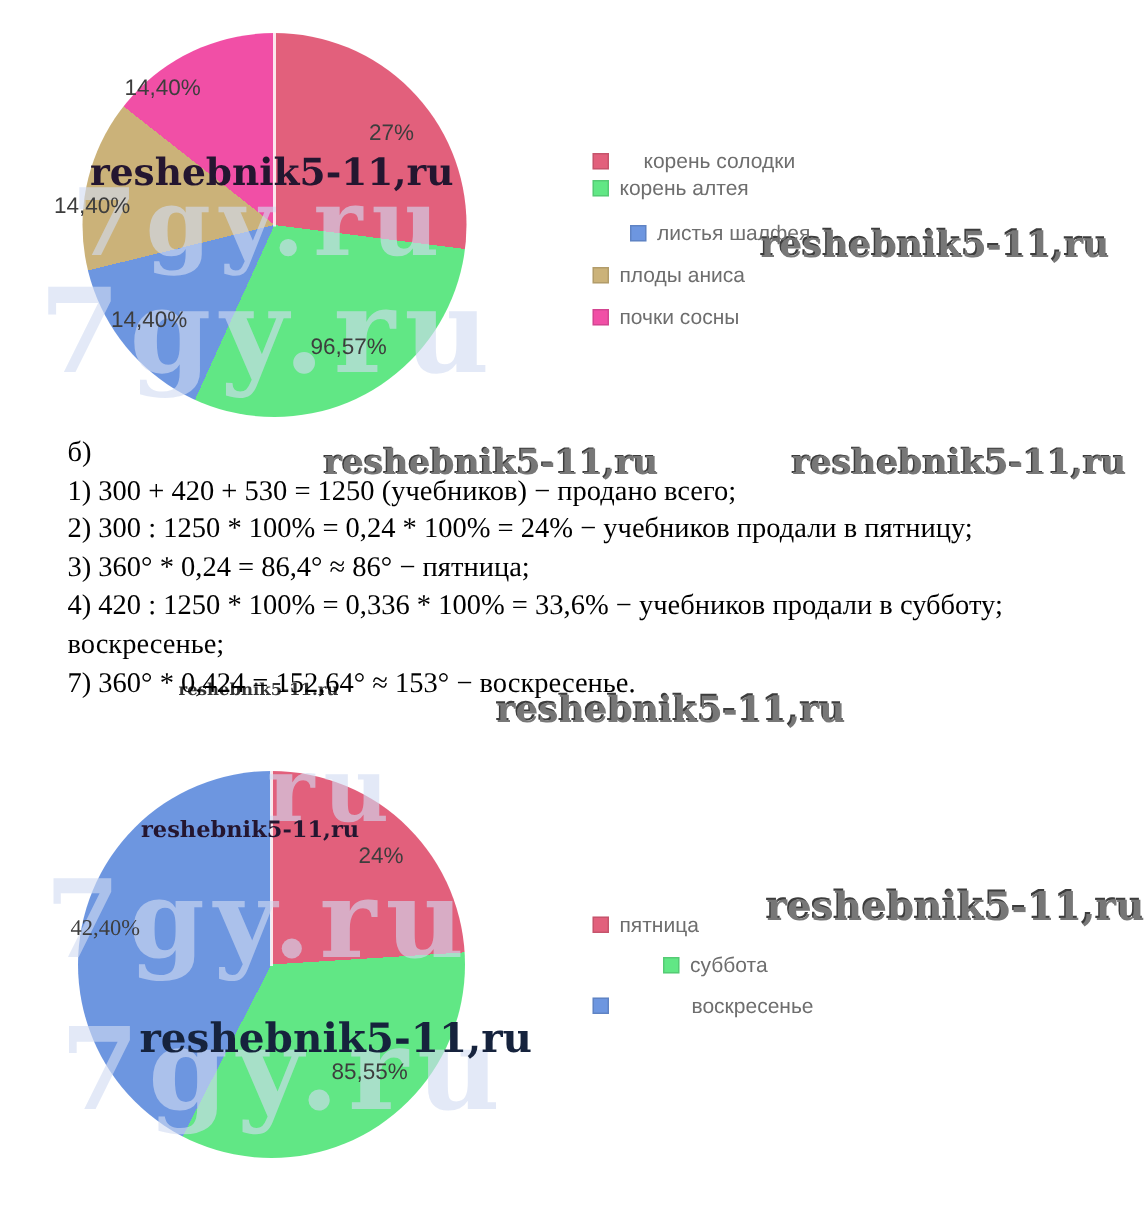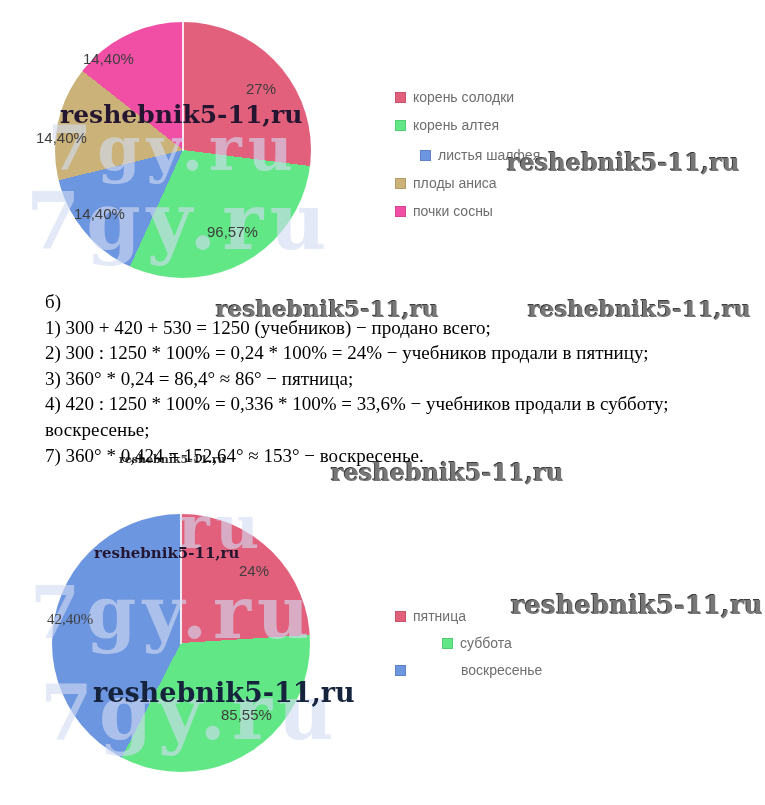--- a/index.html
+++ b/index.html
@@ -67,21 +67,21 @@
   <div class="wm wm-engraved" style="left:507px; top:148px; font-size:24px;">reshebnik5-11,ru</div>
   <div class="wm wm-engraved" style="left:216px; top:295px; font-size:23px;">reshebnik5-11,ru</div>
   <div class="wm wm-engraved" style="left:528px; top:295px; font-size:23px;">reshebnik5-11,ru</div>
   <div class="wm wm-small-plain" style="left:119px; top:453px;text-align:center;">reshebnik5-11.ru</div>
   <div class="wm wm-engraved" style="left:331px; top:458px; font-size:24px;">reshebnik5-11,ru</div>
   <div class="wm wm-dark" style="left:94px;  top:544px; font-size:15px;">reshebnik5-11,ru</div>
   <div class="wm wm-navy" style="left:93px;  top:677px; font-size:27px;">reshebnik5-11,ru</div>
   <div class="wm wm-engraved" style="left:511px; top:590px; font-size:26px;">reshebnik5-11,ru</div>
 
   <div>
-    <div class="legend-item" style="top:89px;">
+    <div class="legend-item" style="top:99px;gap:16px;">
       <span class="swatch" style="background: rgb(226, 96, 124);"></span>
       <span class="legend-label">корень солодки</span>
     </div>
     <div class="legend-item" style="top:117px;">
       <span class="swatch" style="background: rgb(97, 231, 133);"></span>
       <span class="legend-label">корень алтея</span>
     </div>
     <div class="legend-item" style="top:147px;padding-left:25px;">
       <span class="swatch" style="background: rgb(109, 150, 224);"></span>
       <span class="legend-label">листья шалфея</span>

